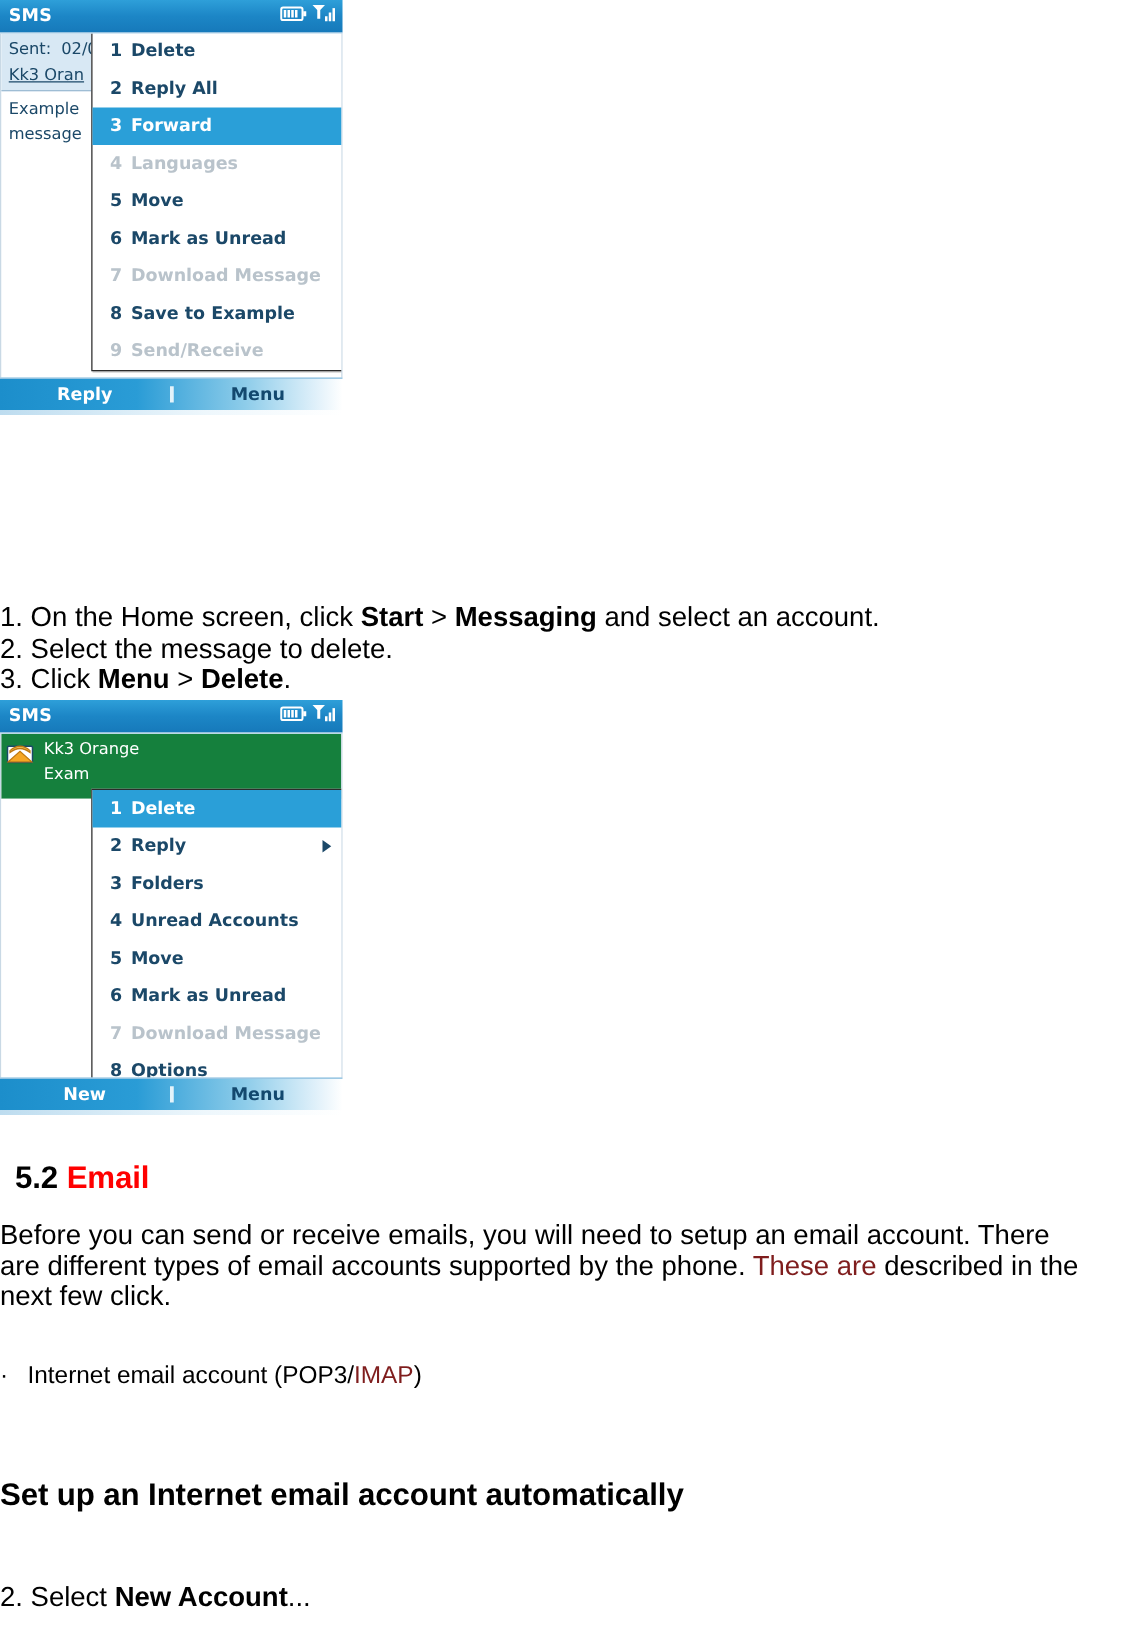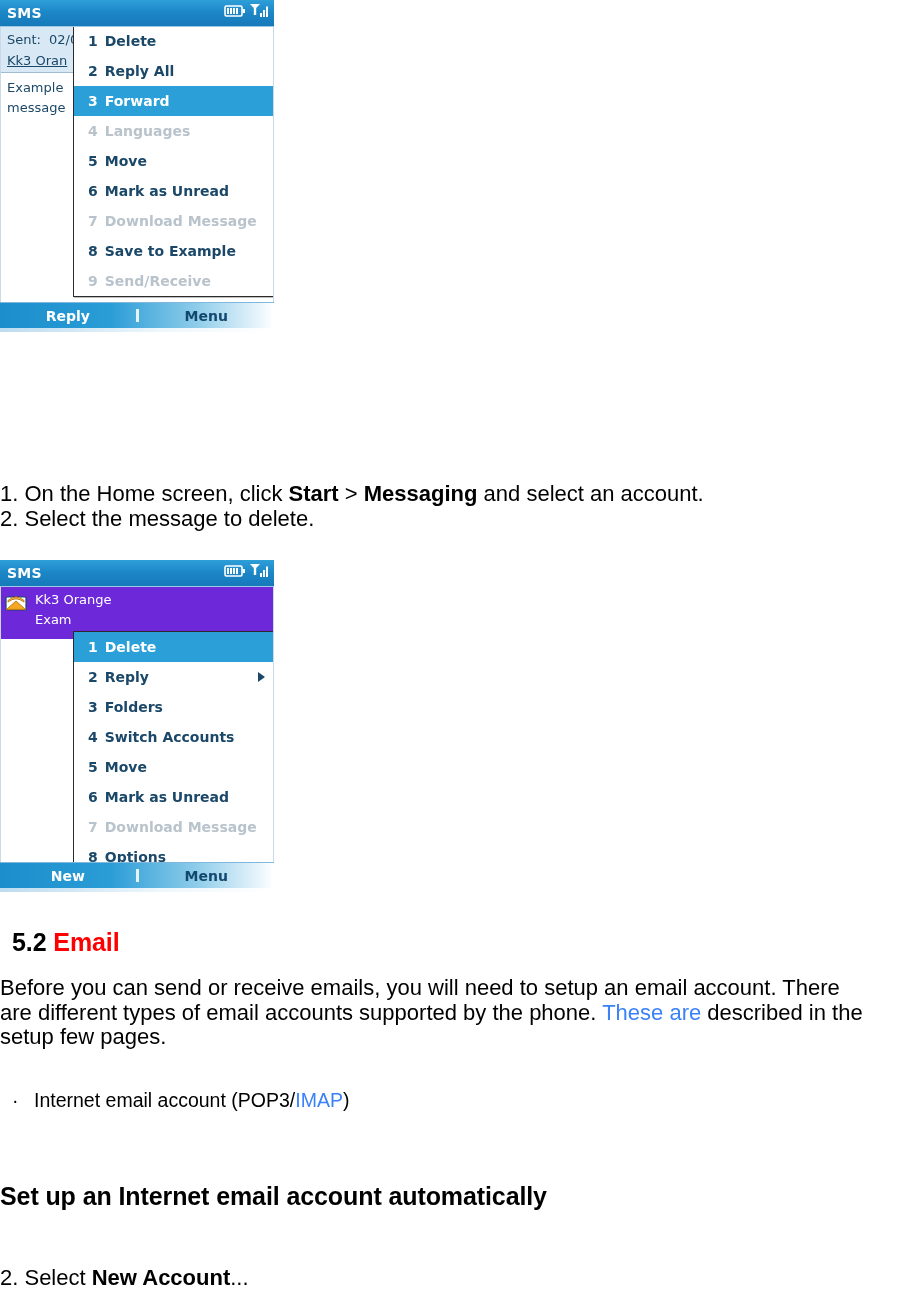--- a/index.html
+++ b/index.html
@@ -89,21 +89,21 @@
     padding: 5px 6px;
     font-size: 13px;
     color: #1b4868;
     line-height: 20px;
   }
 
   
   .list-row {
     display: flex;
     align-items: flex-start;
-    background: #6d28d9;
+    background: #15803d;
     padding: 3px 4px 4px 4px;
     height: 52px;
   }
   .list-icon { width: 24px; flex: 0 0 24px; padding-top:3px;}
   .list-texts { padding-left: 6px; font-size: 13px; line-height: 20px; color: #ffffff; }
   .list-rest { background: #ffffff; height: 100%; }
 
   
   .popup {
     position: absolute;
@@ -148,22 +148,22 @@
     white-space: nowrap;
   }
   .h2 .red { color: #ff0000; }
   .para {
     position: absolute;
     font-size: 22px;
     line-height: 24.5px;
     color: #000000;
   }
   .para b { font-weight: bold; }
-  .red { color: #3b82f6; }
-  .bullets { position: absolute; font-size: 19.5px; line-height: 25px; margin-left: 12px; }
+  .red { color: #7f1d1d; }
+  .bullets { position: absolute; font-size: 19.5px; line-height: 25px; }
   .bullets .row { display: block; white-space: nowrap; }
   .bullets .dot { display:inline-block; width: 22px; }
 </style>
 </head>
 <body>
 
 <div class="page">
 
   <div class="phone" id="phone1" style="left:0px; top:0px;">
 
@@ -243,20 +243,21 @@
       <span class="soft-left">Reply</span>
       <span class="soft-div"></span>
       <span class="soft-right">Menu</span>
     </div>
   </div>
 
 
   <div class="para" style="left:0px; top:482px;">
     <div><span>1. On the Home screen, click </span><b>Start</b><span> &gt; </span><b>Messaging</b><span> and select an account.</span></div>
     <div>2. Select the message to delete.</div>
+    <div><span>3. Click </span><b>Menu</b><span> &gt; </span><b>Delete</b><span>.</span></div>
   </div>
 
   <div class="phone" id="phone2" style="left:0px; top:560px;">
 
     <div class="phone-titlebar">
       <span class="phone-title">SMS</span>
       <span class="status-icons">
         <svg width="22" height="14" viewBox="0 0 22 14">
           <rect x="1" y="2" width="17" height="10" rx="1.5" fill="none" stroke="#ffffff" stroke-width="1.6"></rect>
           <rect x="18.6" y="5" width="2.4" height="4" fill="#ffffff"></rect>
@@ -299,21 +300,21 @@
             <span class="num">2</span>
             <span>Reply</span>
             <span class="submenu-arrow"></span>
           </div>
           <div class="popup-item">
             <span class="num">3</span>
             <span>Folders</span>
           </div>
           <div class="popup-item">
             <span class="num">4</span>
-            <span>Switch Accounts</span>
+            <span>Unread Accounts</span>
           </div>
           <div class="popup-item">
             <span class="num">5</span>
             <span>Move</span>
           </div>
           <div class="popup-item">
             <span class="num">6</span>
             <span>Mark as Unread</span>
           </div>
           <div class="popup-item disabled">
@@ -334,21 +335,21 @@
     </div>
   </div>
 
   <div class="h2" style="left:0px; top:928px;padding-left:12px;">
     <span>5.2 </span><span class="red">Email</span>
   </div>
 
   <div class="para" style="left:0px; top:976px; width:890px;">
     <div>Before you can send or receive emails, you will need to setup an email account. There</div>
     <div><span>are different types of email accounts supported by the phone. </span><span class="red">These are</span><span> described in the</span></div>
-    <div>setup few pages.</div>
+    <div>next few click.</div>
   </div>
 
   <div class="bullets" style="left:0px; top:1088px;">
     <span class="row"><span class="dot">·</span><span>Internet email account (POP3/</span><span class="red">IMAP</span><span>)</span></span>
   </div>
 
   <div class="h2" style="left:0px; top:1182px;">Set up an Internet email account automatically</div>
 
   <div class="para" style="left:0px; top:1266px;">
     <div><span>2. Select </span><b>New Account</b><span>...</span></div>

